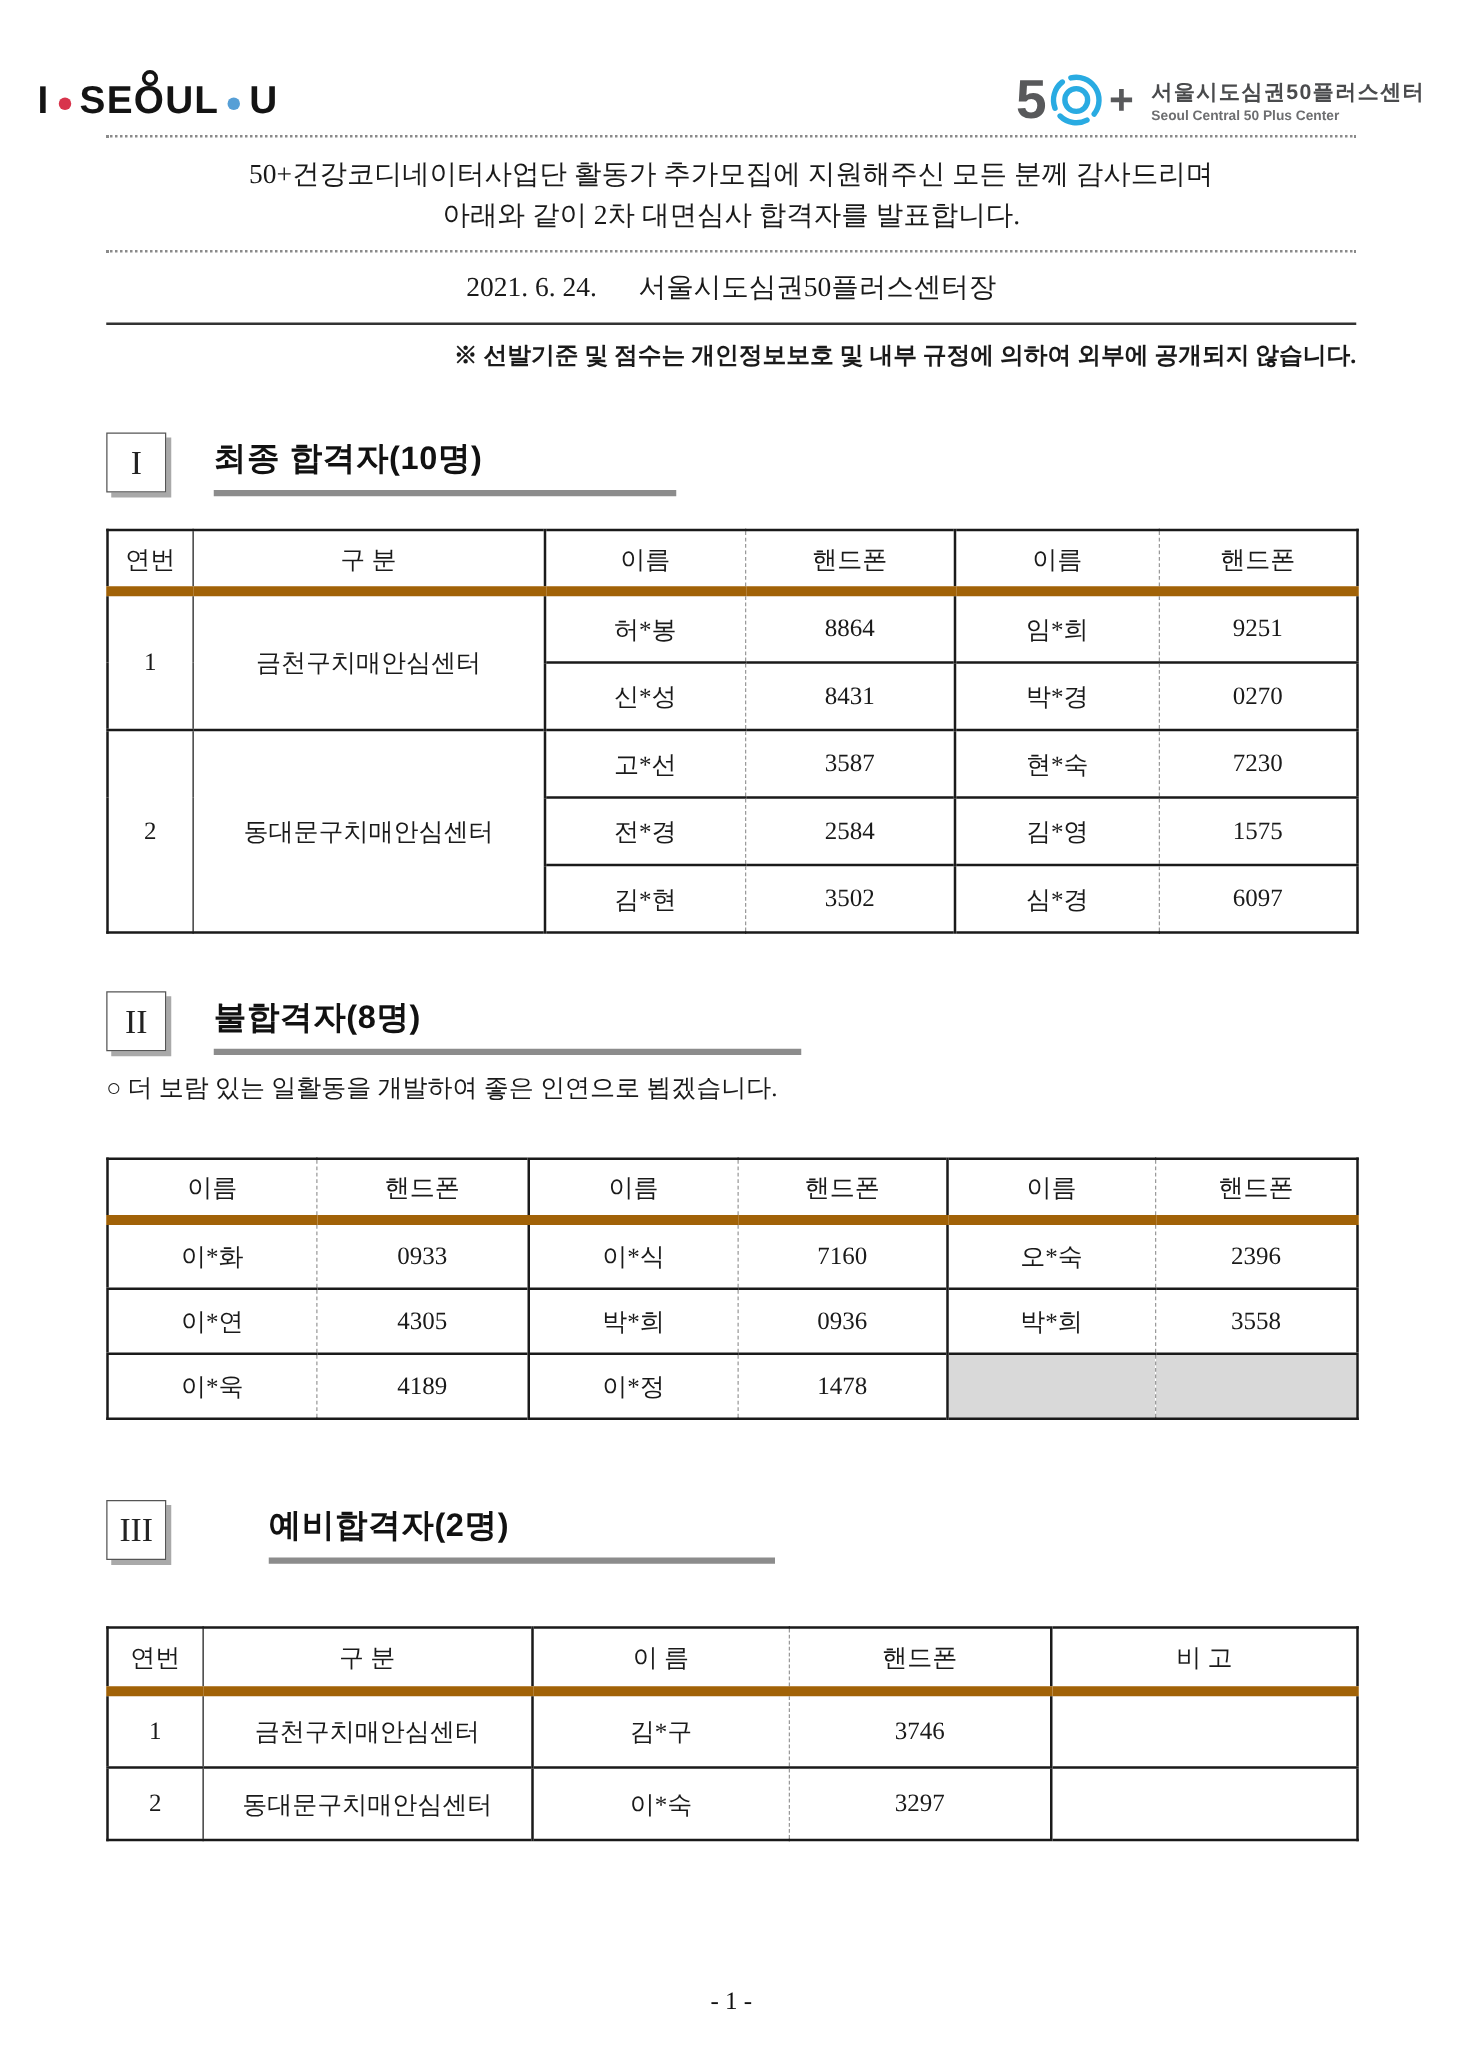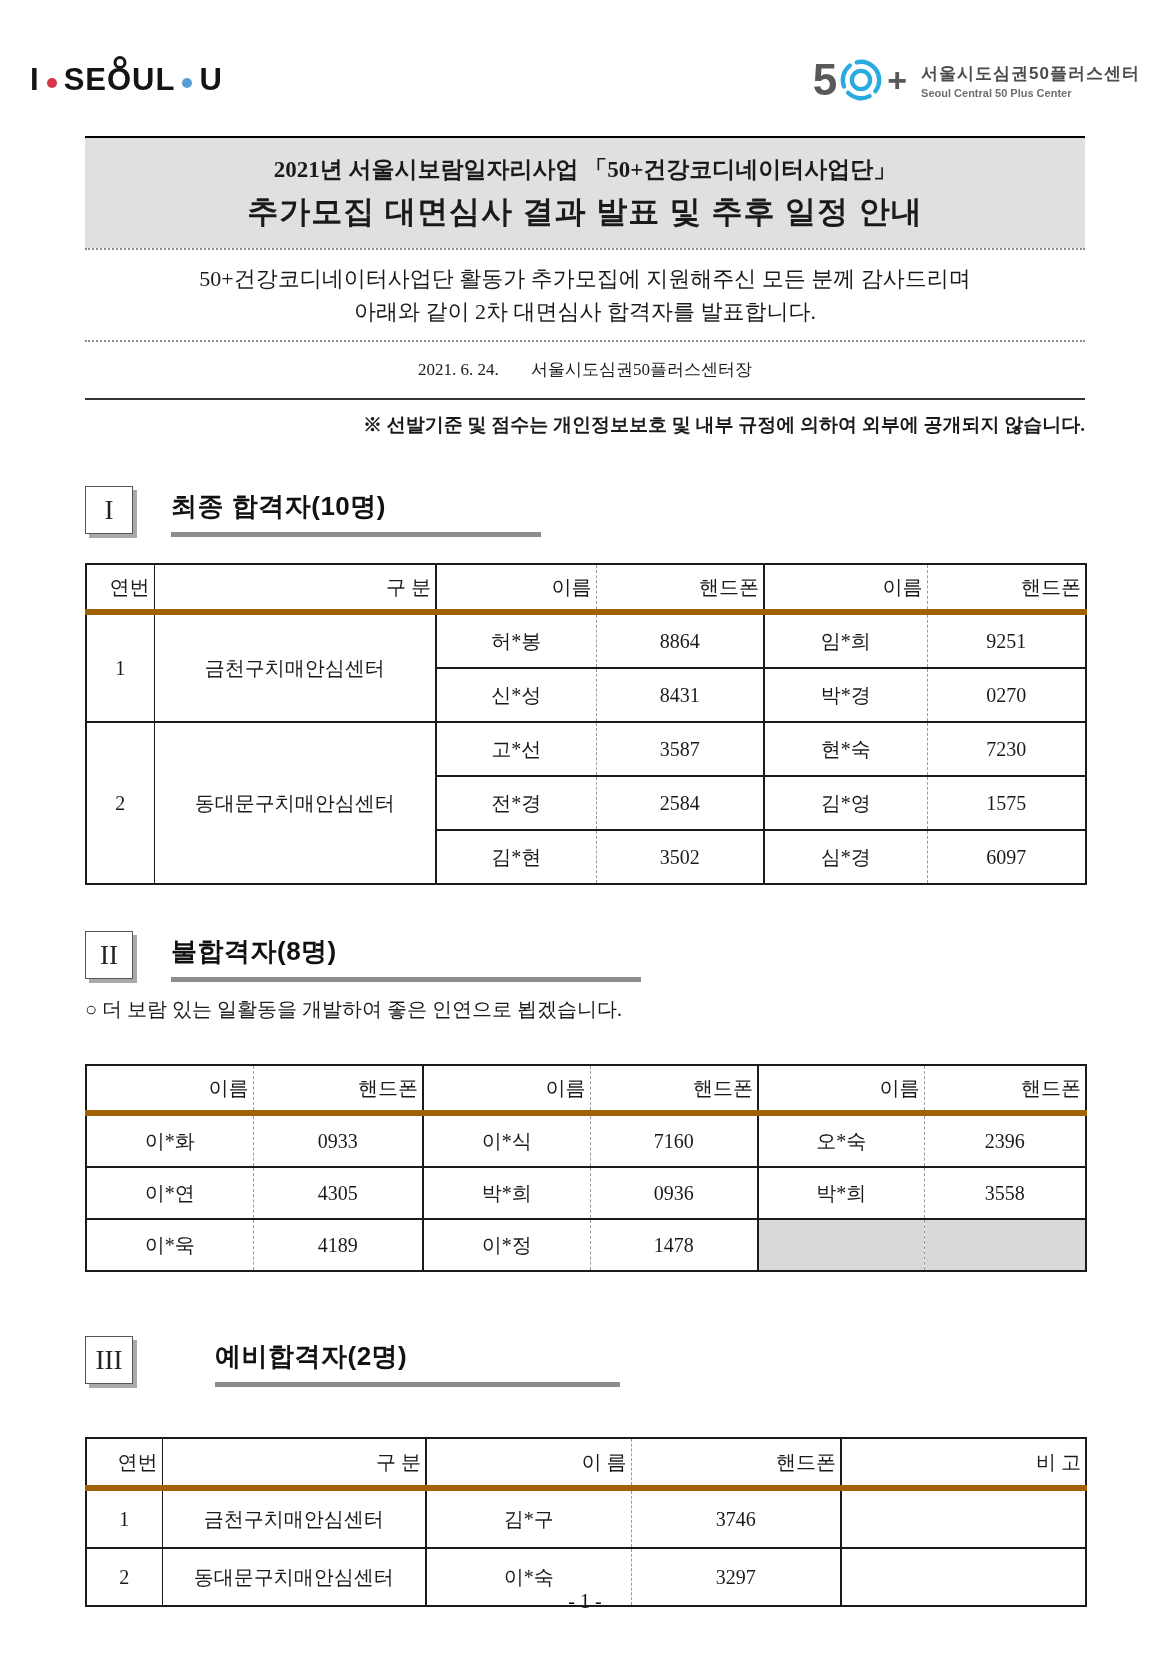--- a/index.html
+++ b/index.html
@@ -58,21 +58,21 @@
     text-align:center;
     padding:14px 0 12px 0;
   }
   .title-line1{font-size:23px;line-height:36px;font-weight:bold;font-family:"Liberation Serif", serif;}
   .title-line2{font-size:31px;line-height:48px;font-weight:bold;font-family:"Liberation Sans", sans-serif;letter-spacing:1px;}
 
   .dotted-sep{border-top:2px dotted #8a8a8a;height:0;}
   .solid-sep{border-top:2px solid #333;height:0;}
 
   .intro{text-align:center;padding:12px 0;font-size:22px;line-height:33px;}
-  .dateline{text-align:center;padding:14px 0;font-size:17px;line-height:28px;}
+  .dateline{text-align:center;padding:14px 0;font-size:22px;line-height:28px;}
   .dateline .signer{margin-left:28px;}
   .notice{text-align:right;padding:12px 0 14px 0;font-size:19px;line-height:26px;font-weight:bold;}
 
   
   .section-head{display:flex;align-items:flex-start;}
   .sec-box{
     width:46px;height:46px;flex:0 0 46px;
     border:1px solid #555;background:#fff;
     box-shadow:4px 4px 0 #a9a9a9;
     display:flex;align-items:center;justify-content:center;
@@ -91,21 +91,21 @@
   .sec-note{margin-top:12px;font-size:20px;line-height:30px;}
 
   
   table{border-collapse:collapse;width:1000px;table-layout:fixed;}
   table{border:2px solid #1a1a1a;}
   th,td{
     text-align:center;vertical-align:middle;
     font-size:20px;font-weight:normal;
     padding:0 4px;overflow:hidden;white-space:nowrap;
   }
-  thead th{border-bottom:6px solid #a16207;text-align:right;}
+  thead th{border-bottom:8px solid #a16207;}
   tbody tr + tr td{border-top:2px solid #1a1a1a;}
 
   
   .tbl-final{margin-top:26px;}
   .tbl-final th{height:44px;}
   .tbl-final td{height:52px;}
   .bl-thin{border-left:1px solid #1a1a1a;}
   .bl-thick{border-left:2px solid #1a1a1a;}
   .bl-dash{border-left:1px dashed #9a9a9a;}
 
@@ -155,24 +155,20 @@
       </div>
       <div class="titles">
         <span class="t-ko">서울시도심권50플러스센터</span>
         <span class="t-en">Seoul Central 50 Plus Center</span>
       </div>
     </div>
   </div>
 
   <div class="content">
 
-    <div class="title-box">
-      <div class="title-line1">2021년 서울시보람일자리사업 「50+건강코디네이터사업단」</div>
-      <div class="title-line2">추가모집 대면심사 결과 발표 및 추후 일정 안내</div>
-    </div>
 
     <div class="dotted-sep"></div>
 
     <div class="intro">
       <div>50+건강코디네이터사업단 활동가 추가모집에 지원해주신 모든 분께 감사드리며</div>
       <div>아래와 같이 2차 대면심사 합격자를 발표합니다.</div>
     </div>
 
     <div class="dotted-sep"></div>
 

